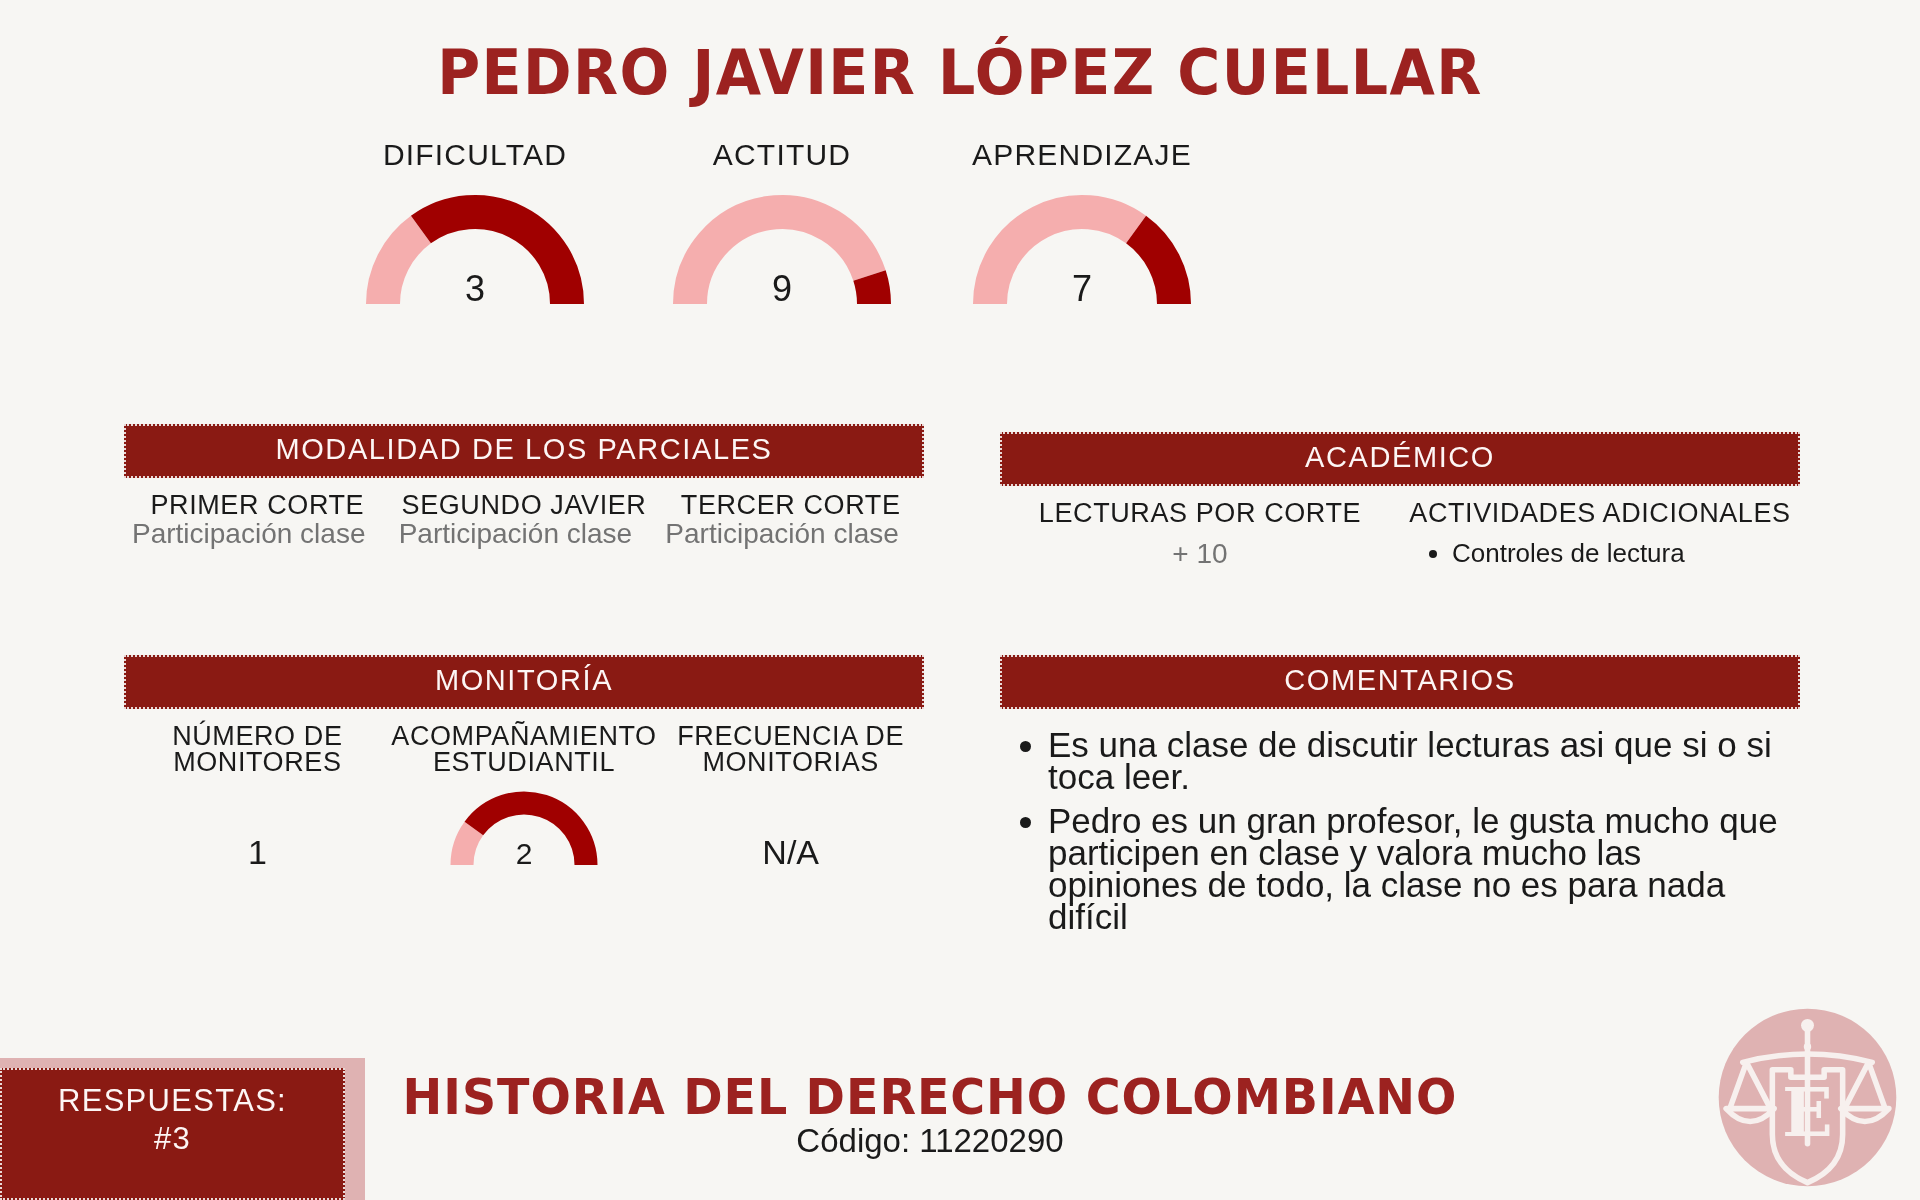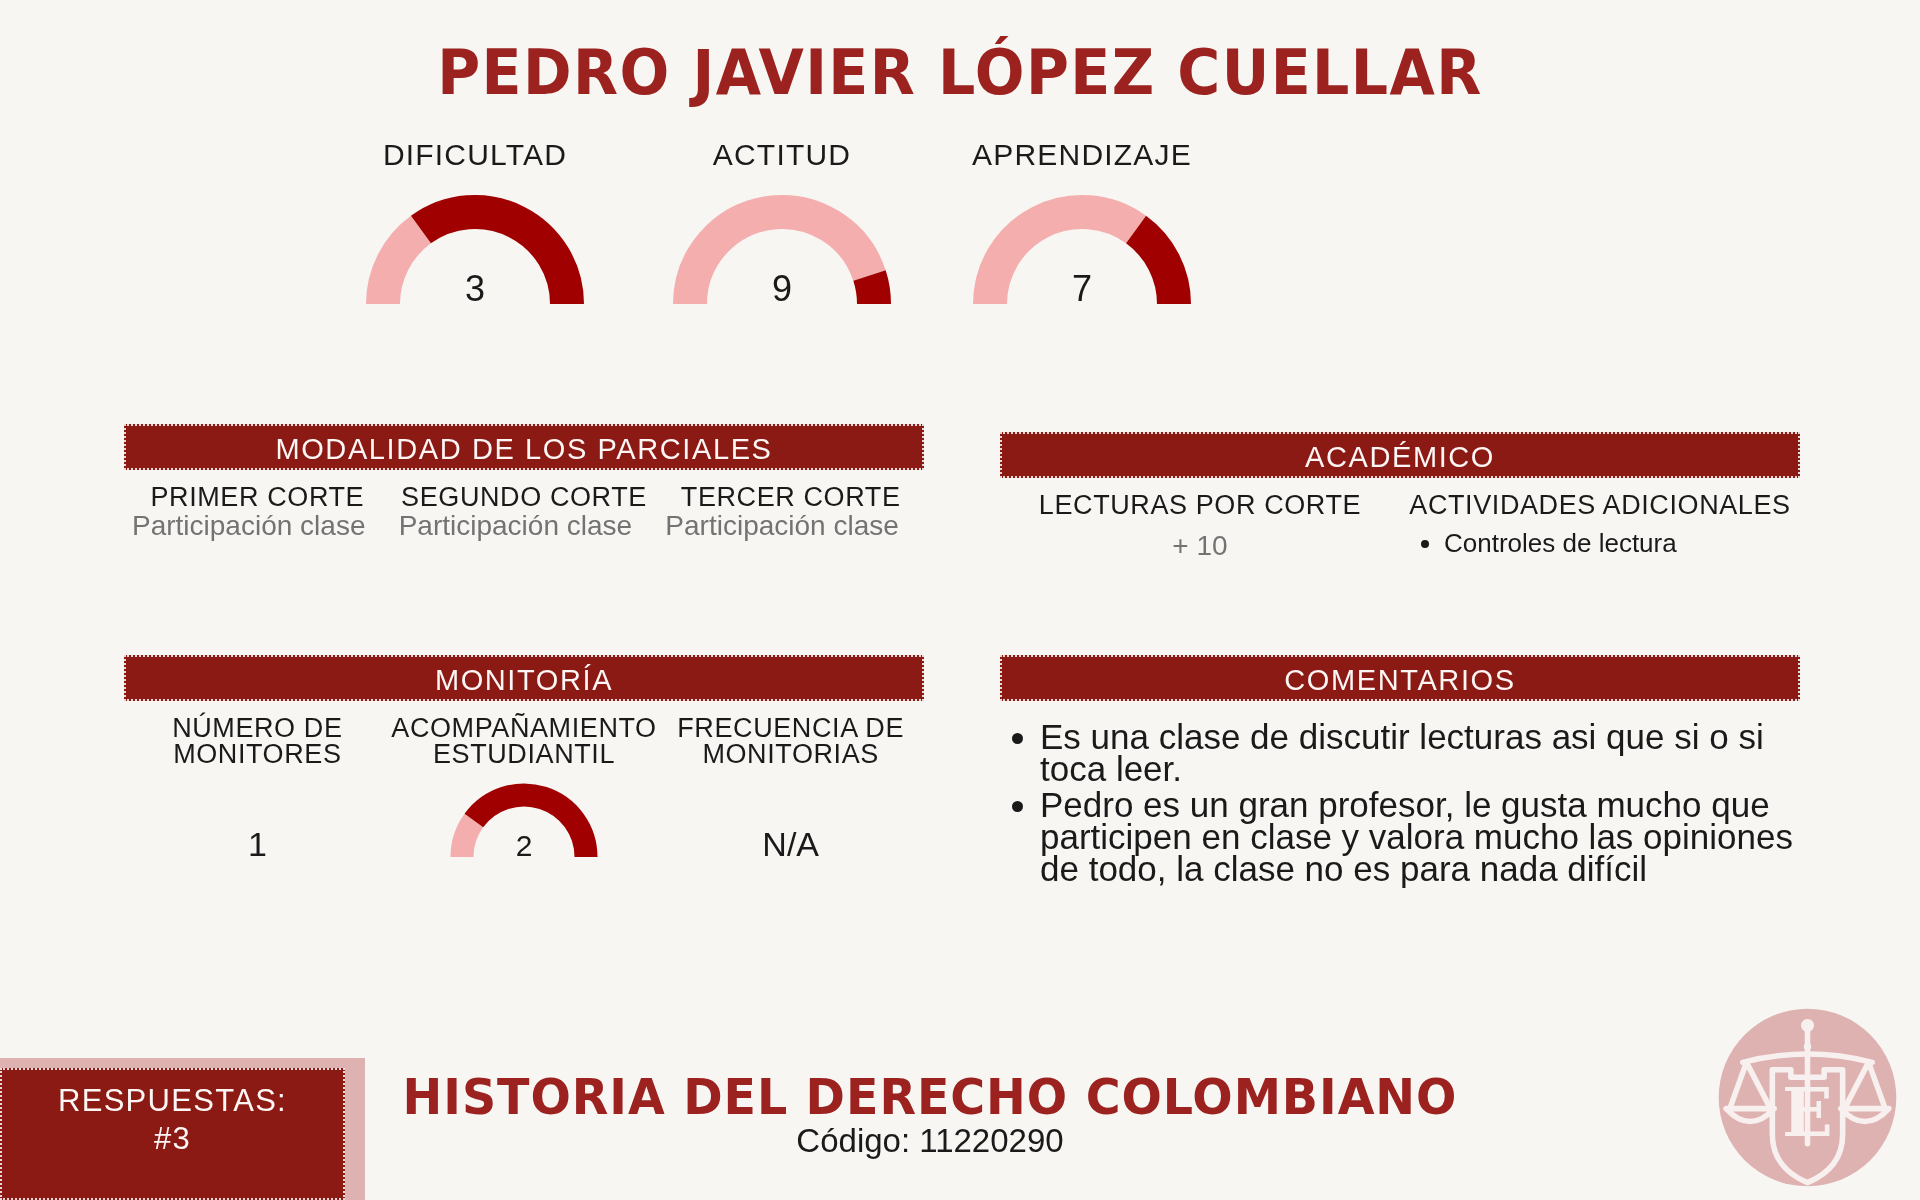--- a/index.html
+++ b/index.html
@@ -44,21 +44,21 @@
     text-align:center;font-size:36px;color:#1a1a1a;
     font-family:"Liberation Sans",sans-serif;
   }
 
   
   .bar{
     background:#8a1a13;color:#fdf6f5;
     border:2px dotted #e9d9d7;
     text-align:center;
     font-size:29px;letter-spacing:1.6px;
-    line-height:46px;height:46px;
+    line-height:46px;height:54px;
     font-family:"Liberation Sans",sans-serif;
     box-sizing:border-box;
     white-space:nowrap;
     overflow:hidden;
   }
   .panel{position:absolute;}
 
   .col-head{
     font-size:27px;letter-spacing:0.6px;text-align:center;color:#1a1a1a;
     line-height:26px;
@@ -73,21 +73,21 @@
   #p-modalidad .c{flex:1;padding:0 4px;}
   #p-modalidad .c .col-body{text-align:left;padding-left:4px;}
 
   
   #p-academico{left:1000px;top:432px;width:800px;}
   #p-academico .cols{display:flex;margin-top:14px;}
   #p-academico .c{flex:1;padding:0 6px;}
 
   .bullet-list{margin:0;padding-left:34px;}
   .bullet-list li{
-    font-size:26px;line-height:31px;margin:4px;
+    font-size:26px;line-height:31px;margin:12px;
     font-family:"Liberation Sans",sans-serif;
   }
 
   
   #p-monitoria{left:124px;top:655px;width:800px;}
   #p-monitoria .cols{display:flex;margin-top:14px;align-items:flex-start;}
   #p-monitoria .c{flex:1;}
   #p-monitoria .mval{
     font-size:34px;text-align:center;margin-top:58px;color:#1a1a1a;
   }
@@ -185,21 +185,21 @@
   </div>
 
   <div class="panel" id="p-modalidad">
     <div class="bar">MODALIDAD DE LOS PARCIALES</div>
     <div class="cols">
       <div class="c">
         <div class="col-head">PRIMER CORTE</div>
         <div class="col-body">Participación clase</div>
       </div>
       <div class="c">
-        <div class="col-head">SEGUNDO CORTE</div>
+        <div class="col-head">SEGUNDO JAVIER</div>
         <div class="col-body">Participación clase</div>
       </div>
       <div class="c">
         <div class="col-head">TERCER CORTE</div>
         <div class="col-body">Participación clase</div>
       </div>
     </div>
   </div>
 
   <div class="panel" id="p-academico">

